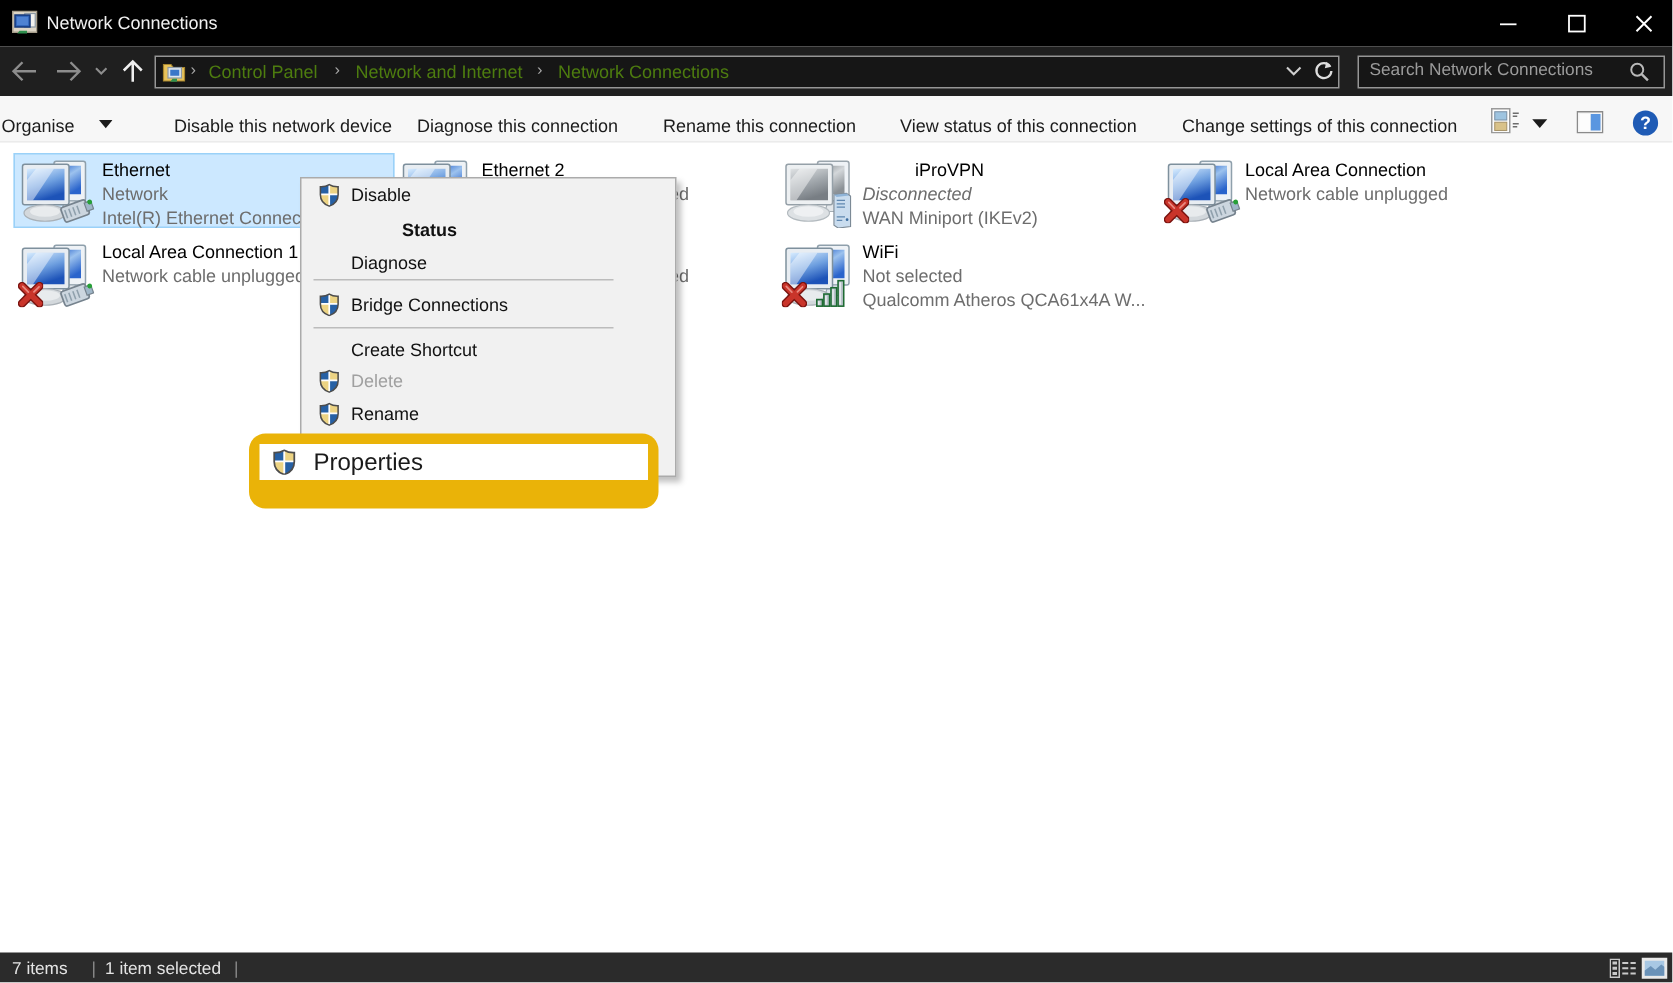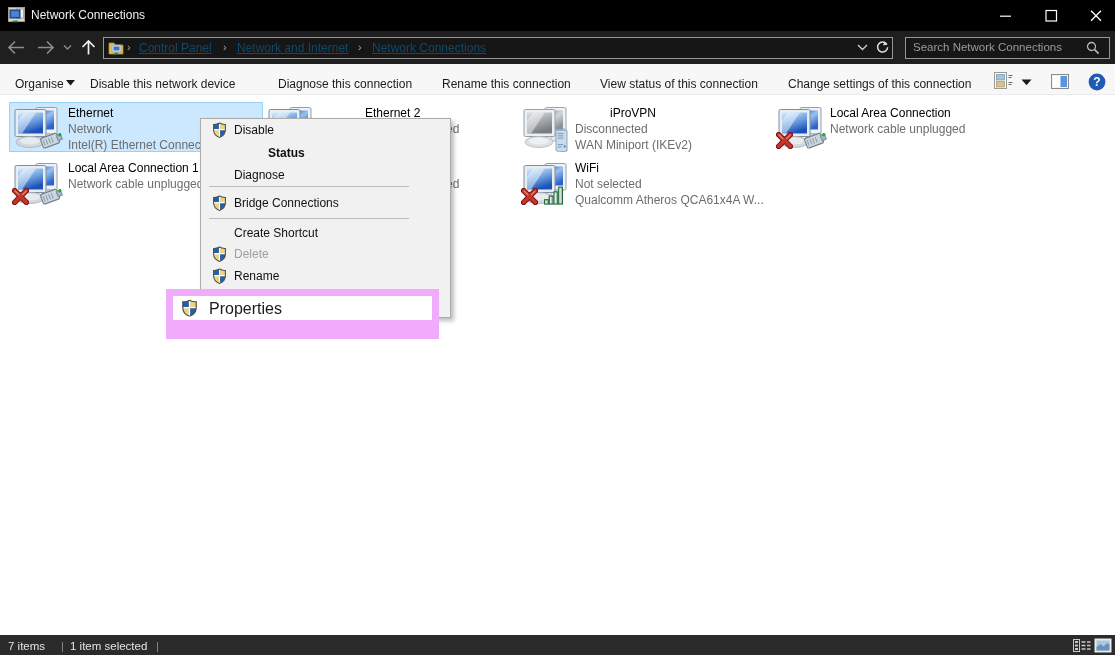--- a/index.html
+++ b/index.html
@@ -7,41 +7,41 @@
        font-family:"Liberation Sans",sans-serif;background:#fff;}
   .abs{position:absolute;}
   
   #titlebar{left:0;top:0;width:1115px;height:31px;background:#000;}
   #title-text{left:31px;top:8px;font-size:12px;color:#f0f0f0;}
   
   #navbar{left:0;top:31px;width:1115px;height:33px;background:#1f1f1f;}
   .addrbox{background:#161616;border:1px solid #969696;box-sizing:border-box;}
   #addressbar{left:103px;top:37px;width:790px;height:22px;}
   #searchbox{left:905px;top:37px;width:205px;height:22px;}
-  .crumb{color:#0c4a6e;font-size:12px;top:41px;text-decoration:underline;}
+  .crumb{color:#4d7c0f;font-size:12px;top:41px;}
   .chev{color:#a8a8a8;font-size:11px;top:41px;}
   #searchtext{left:913px;top:41px;font-size:11.5px;color:#9b9b9b;}
   
   #toolbar{left:0;top:64px;width:1115px;height:31px;background:#f7f7f7;
            border-bottom:1px solid #ebebeb;box-sizing:border-box;}
   .tb{top:77px;font-size:12px;color:#1b1b1b;white-space:nowrap;}
   
   .tname{font-size:12px;color:#000;white-space:nowrap;}
   .tsub{font-size:12px;color:#6d6d6d;white-space:nowrap;}
   #selbox{left:9px;top:102px;width:254px;height:50px;background:#cce8ff;
           border:1px solid #9ad1f8;box-sizing:border-box;}
   
   #menu{left:200px;top:118px;width:251px;height:200px;background:#f1f1f1;
         border:1px solid #ababab;box-sizing:border-box;
         box-shadow:3px 3px 4px rgba(0,0,0,0.25);z-index:5;}
   .mi{position:absolute;left:33px;font-size:12px;color:#111;white-space:nowrap;}
   .msep{position:absolute;left:8px;width:200px;height:1px;background:#bcbcbc;}
   .mshield{position:absolute;left:11px;width:15px;height:16px;}
   
-  #greenbox{left:166px;top:289px;width:273px;height:50px;background:#f0abfc;z-index:6;}
+  #greenbox{left:166px;top:289px;width:273px;height:50px;background:#eab308;z-index:6;border-radius:11px;}
   #whiteband{left:7px;top:7px;width:259px;height:24px;background:#fff;position:absolute;}
   #proptext{left:43px;top:10.5px;font-size:16px;color:#1a1a1a;position:absolute;}
   
   #statusbar{left:0;top:635px;width:1115px;height:20px;background:#2b2b2b;}
   .sb{top:640px;font-size:11.5px;color:#e4e4e4;}
 </style>
 </head>
 <body>
 <svg width="0" height="0" style="position:absolute">
  <defs>
@@ -181,25 +181,25 @@
   <path d="M9.3 1.2l3.3 3.3-4.4 1z" fill="#dedede"></path>
 </svg>
 <div class="abs addrbox" id="searchbox"></div>
 <div class="abs" id="searchtext">Search Network Connections</div>
 <svg class="abs" style="left:1086px;top:41px" width="14" height="14" viewBox="0 0 14 14">
   <circle cx="5.5" cy="5.5" r="4" stroke="#b9b9b9" stroke-width="1.3" fill="none"></circle>
   <path d="M8.6 8.6l4 4" stroke="#b9b9b9" stroke-width="1.6"></path>
 </svg>
 
 <div class="abs" id="toolbar"></div>
-<div class="abs tb" style="left:15px;">Organise</div>
+<div class="abs tb" style="left:1px;">Organise</div>
 <svg class="abs" style="left:66px;top:80px" width="9" height="6" viewBox="0 0 9 6">
     <path d="M0 0h9L4.5 5.5z" fill="#1b1b1b"></path>
   </svg>
-<div class="abs tb" style="left:90px;">Disable this network device</div>
+<div class="abs tb" style="left:116px;">Disable this network device</div>
 <div class="abs tb" style="left:278px;">Diagnose this connection</div>
 <div class="abs tb" style="left:442px;">Rename this connection</div>
 <div class="abs tb" style="left:600px;">View status of this connection</div>
 <div class="abs tb" style="left:788px;">Change settings of this connection</div>
 <svg class="abs" style="left:994px;top:72px" width="19" height="17" viewBox="0 0 19 17">
   <rect x="0.5" y="0.5" width="12" height="16" fill="#fdfdfd" stroke="#9a9a9a"></rect>
   <rect x="2.5" y="2.5" width="8" height="5.5" fill="#9ec4e0" stroke="#7c93a8" stroke-width="0.7"></rect>
   <rect x="2.5" y="9.5" width="8" height="5.5" fill="#d9c289" stroke="#a8946a" stroke-width="0.7"></rect>
   <path d="M14.5 3.5h4M14.5 5.5h3M14.5 10.5h4M14.5 12.5h3" stroke="#6c6c6c" stroke-width="1.1"></path>
 </svg>
@@ -236,34 +236,34 @@
   </svg>
 <svg class="abs" style="left:12px;top:188px" width="17" height="17">
     <use href="#redx"></use>
   </svg>
 <div class="abs tname" style="left:68px;top:161px;">Local Area Connection 1</div>
 <div class="abs tsub" style="left:68px;top:177px;">Network cable unplugged</div>
 
 <svg class="abs" style="left:268px;top:106px" width="46" height="42">
     <use href="#monsblue"></use>
   </svg>
-<div class="abs tname" style="left:321px;top:106px;margin-left:44px;">Ethernet 2</div>
+<div class="abs tname" style="left:321px;top:106px;">Ethernet 2</div>
 <div class="abs tsub" style="left:324px;top:122px;">Network cable unplugged</div>
 <div class="abs tsub" style="left:305px;top:138px;">TAP-Windows Adapter V9</div>
 
 <div class="abs tsub" style="left:324px;top:177px;">Network cable unplugged</div>
 
 <svg class="abs" style="left:523px;top:106px" width="46" height="42">
     <use href="#monsgray"></use>
   </svg>
 <svg class="abs" style="left:553px;top:128px" width="17" height="24">
     <use href="#tower"></use>
   </svg>
 <div class="abs tname" style="left:575px;top:106px;padding-left:35px;">iProVPN</div>
-<div class="abs tsub" style="left:575px;top:122px;">Disconnected</div>
+<div class="abs tsub" style="left:575px;top:122px;font-style:italic;">Disconnected</div>
 <div class="abs tsub" style="left:575px;top:138px;">WAN Miniport (IKEv2)</div>
 
 <svg class="abs" style="left:523px;top:162px" width="46" height="42">
     <use href="#monsblue"></use>
   </svg>
 <svg class="abs" style="left:521px;top:188px" width="17" height="17">
     <use href="#redx"></use>
   </svg>
 <svg class="abs" style="left:544px;top:186px" width="21" height="19">
     <use href="#sigbars"></use>

